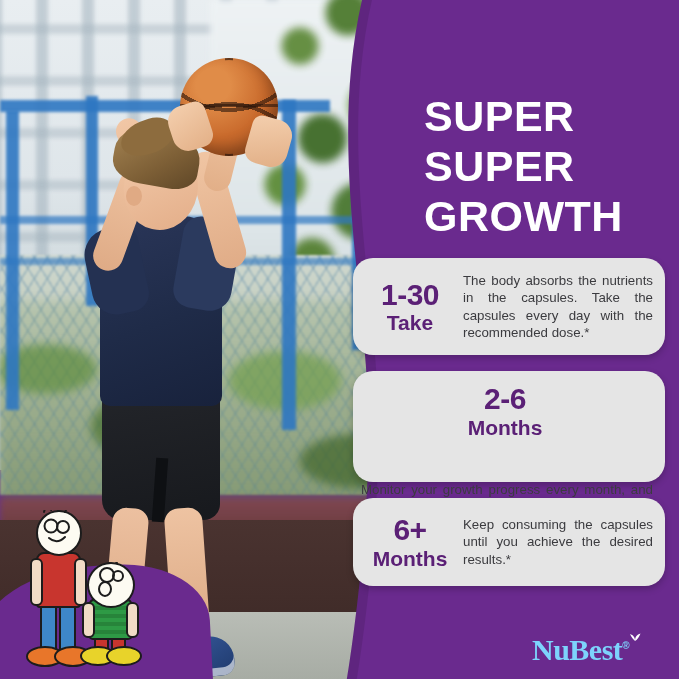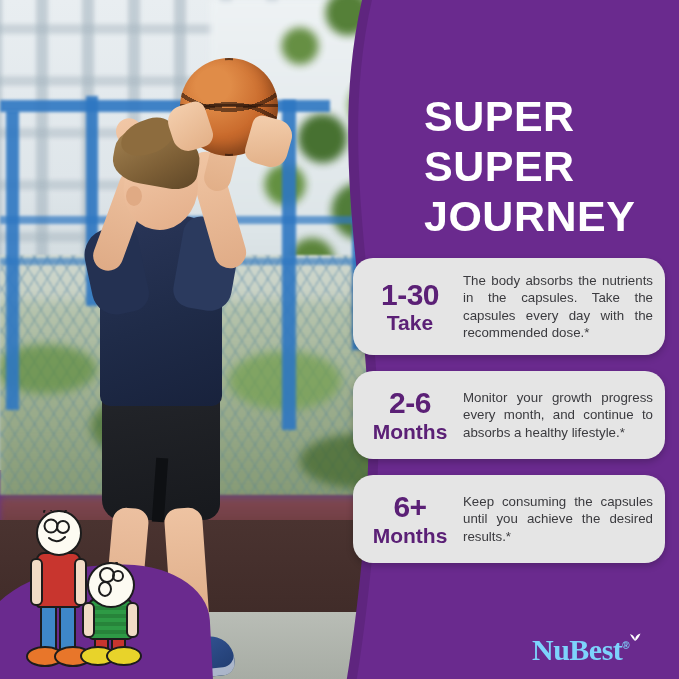--- a/index.html
+++ b/index.html
@@ -394,34 +394,34 @@
       <div class="m-shoe" style="left:28px;top:84px;width:32px;height:16px;background:#E8D32A;"></div>
     </div>
   </div>
 
   <div id="purple-panel"></div>
   <div id="panel-edge-shadow"></div>
 
   <h1 id="title">
     <span class="tline">SUPER</span>
     <span class="tline">SUPER</span>
-    <span class="tline">JOURNEY</span>
+    <span class="tline">GROWTH</span>
   </h1>
 
   <div id="cards">
 
     <div class="card" style="height:97px;">
       <div class="card-term">
         <span class="big">1-30</span>
         <span class="unit">Take</span>
       </div>
       <div class="card-desc">The body absorbs the nutrients in the capsules. Take the capsules every day with the recommended dose.*</div>
     </div>
 
-    <div class="card" style="height:88px;">
+    <div class="card" style="height:111px;flex-direction:column;">
       <div class="card-term">
         <span class="big">2-6</span>
         <span class="unit">Months</span>
       </div>
       <div class="card-desc">Monitor your growth progress every month, and continue to absorbs a healthy lifestyle.*</div>
     </div>
 
     <div class="card" style="height:88px;">
       <div class="card-term">
         <span class="big">6+</span>

